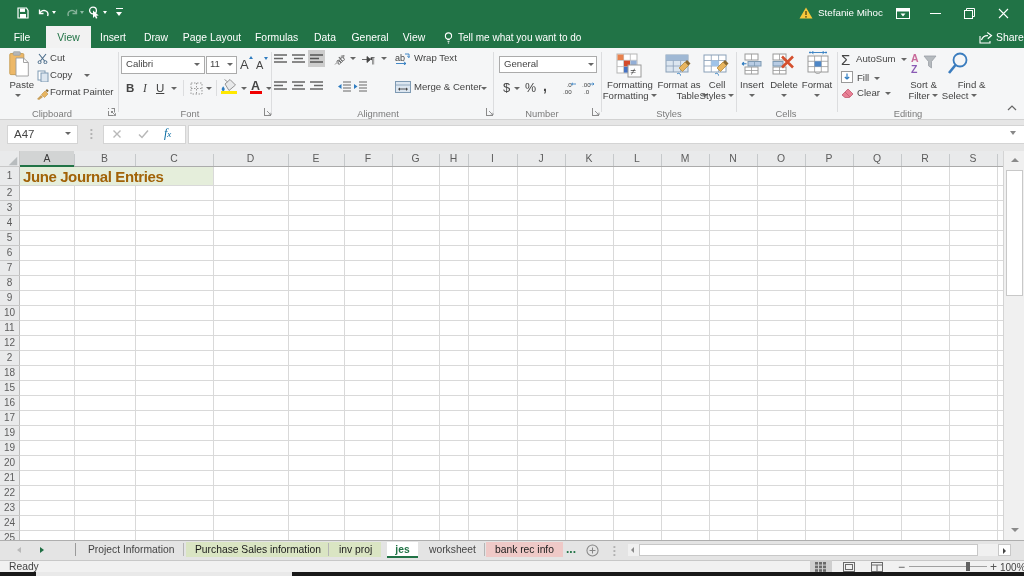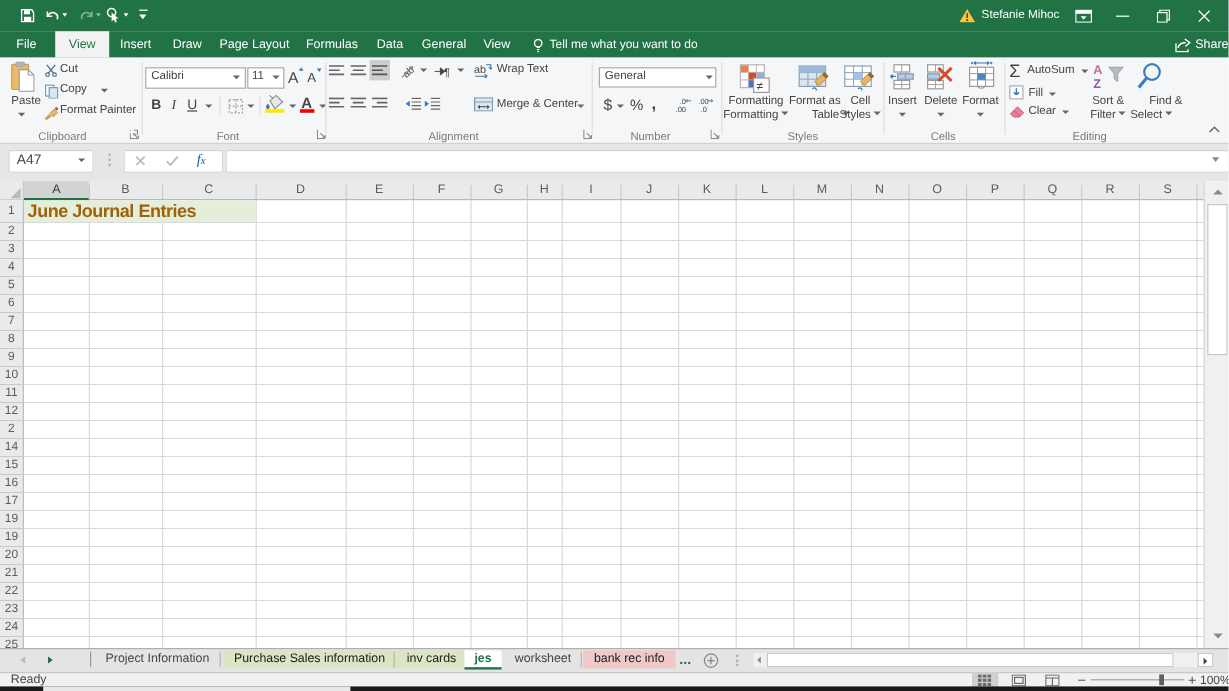--- a/index.html
+++ b/index.html
@@ -477,21 +477,21 @@
       <div class="rnum" style="top:49.5px">4</div>
       <div class="rnum" style="top:64.5px">5</div>
       <div class="rnum" style="top:79.5px">6</div>
       <div class="rnum" style="top:94.5px">7</div>
       <div class="rnum" style="top:109.5px">8</div>
       <div class="rnum" style="top:124.5px">9</div>
       <div class="rnum" style="top:139.5px">10</div>
       <div class="rnum" style="top:154.5px">11</div>
       <div class="rnum" style="top:169.5px">12</div>
       <div class="rnum" style="top:184.5px">2</div>
-      <div class="rnum" style="top:199.5px">14</div>
+      <div class="rnum" style="top:199.5px">18</div>
       <div class="rnum" style="top:214.5px">15</div>
       <div class="rnum" style="top:229.5px">16</div>
       <div class="rnum" style="top:244.5px">17</div>
       <div class="rnum" style="top:259.5px">19</div>
       <div class="rnum" style="top:274.5px">19</div>
       <div class="rnum" style="top:289.5px">20</div>
       <div class="rnum" style="top:304.5px">21</div>
       <div class="rnum" style="top:319.5px">22</div>
       <div class="rnum" style="top:334.5px">23</div>
       <div class="rnum" style="top:349.5px">24</div>
@@ -508,21 +508,21 @@
       </div>
   </div>
   <div id="sheetbar" class="abs">
     <div class="abs" style="left:17px;top:6px;width:0;height:0;border-top:3.5px solid transparent;border-bottom:3.5px solid transparent;border-right:4.5px solid #b9b9b9"></div>
     <div class="abs" style="left:40px;top:6px;width:0;height:0;border-top:3.5px solid transparent;border-bottom:3.5px solid transparent;border-left:4.5px solid #1f6e43"></div>
     <div class="abs" style="left:75px;top:2px;width:1px;height:13px;background:#9a9a9a"></div>
     <div class="stab" style="left:79px">Project Information</div>
     <div class="abs" style="left:183px;top:2px;width:1px;height:13px;background:#b5b5b5"></div>
     <div class="stab" style="left:186px;background:#dae5c3;color:#1a1a1a">Purchase Sales information</div>
     <div class="abs" style="left:328px;top:2px;width:1px;height:13px;background:#b5b5b5"></div>
-    <div class="stab" style="left:330px;background:#dae5c3;color:#1a1a1a">inv cards</div>
+    <div class="stab" style="left:330px;background:#dae5c3;color:#1a1a1a">inv proj</div>
     <div class="stab" style="left:387px;width:31px;padding:0;text-align:center;background:#fff;color:#217346;font-weight:bold;border-bottom:2px solid #217346;height:16px">jes</div>
     <div class="stab" style="left:420px">worksheet</div>
     <div class="abs" style="left:484px;top:2px;width:1px;height:13px;background:#b5b5b5"></div>
     <div class="stab" style="left:486px;background:#efc9c7;color:#1a1a1a">bank rec info</div>
     <div class="abs" style="left:566px;top:1px;color:#217346;font-weight:bold;font-size:12px">...</div>
     <svg class="abs" style="left:586px;top:3px" width="13" height="13" viewBox="0 0 14 14">
         <circle cx="7" cy="7" r="6" fill="none" stroke="#868686" stroke-width="1.1"></circle>
         <path d="M7 3.8 V10.2 M3.8 7 H10.2" stroke="#868686" stroke-width="1.1"></path>
       </svg>
     <div class="abs" style="left:613px;top:4px;color:#b0b0b0;font-size:8px;line-height:4px">•<br>•<br>•</div>

